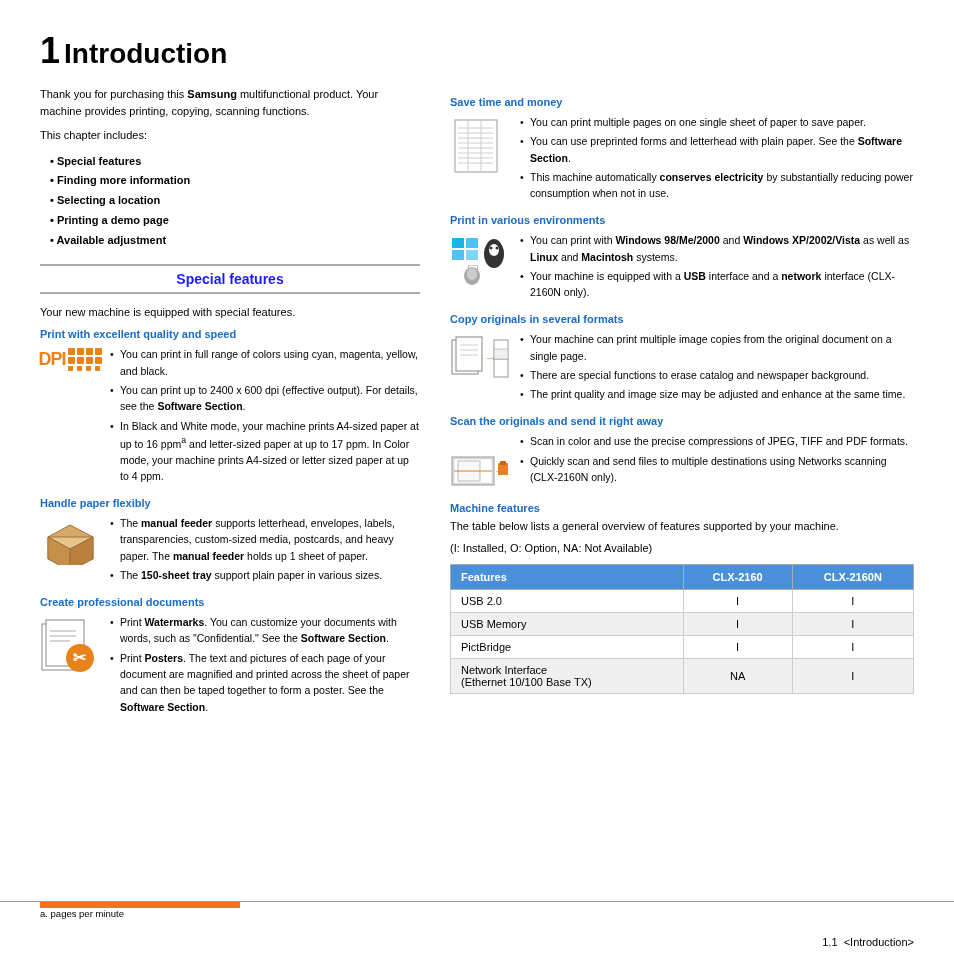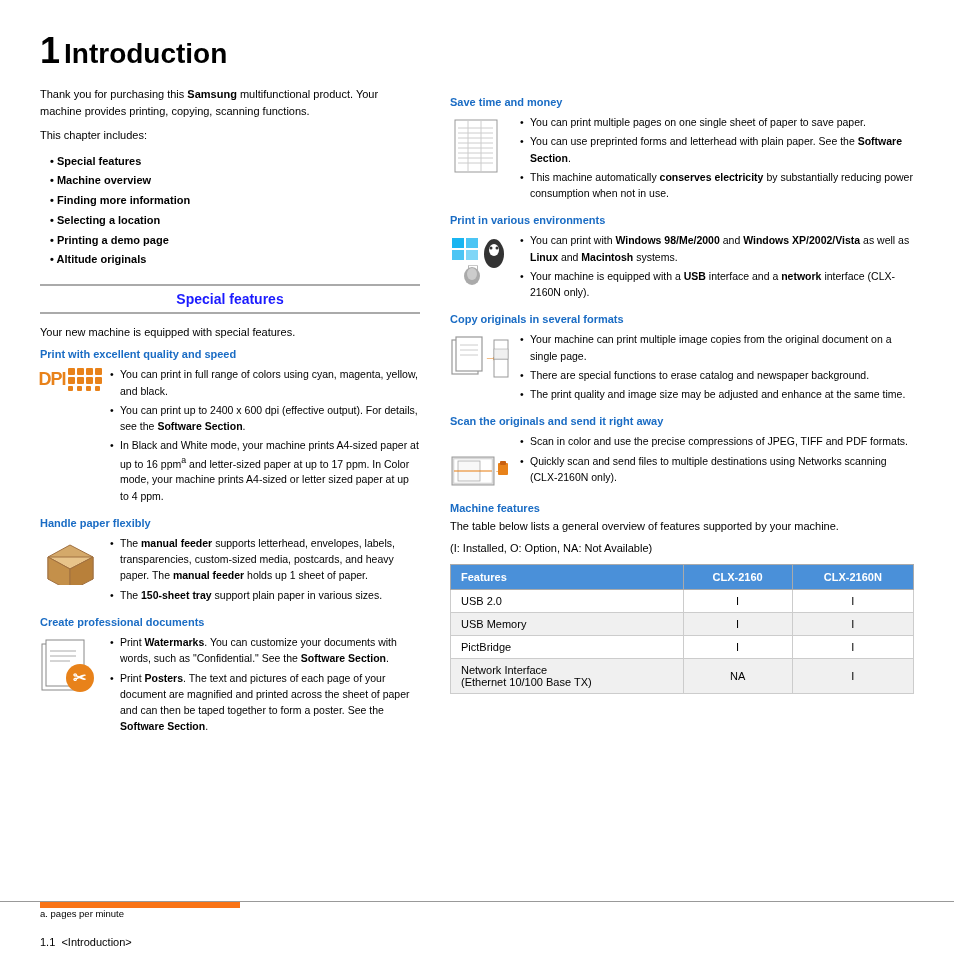--- a/index.html
+++ b/index.html
@@ -199,21 +199,21 @@
       position: absolute;
       bottom: 35px;
       left: 40px;
       font-size: 9.5px;
       border-top: 6px solid #f97316;
       padding-top: 0;
       width: 200px;
     }
     .page-num {
       font-size: 11px;
-      text-align: left;
+      text-align: right;
       flex: 1;
       margin-top: 28px;
     }
   </style>
 </head>
 <body>
 
 <div class="page">
 
   <div class="chapter-title">
@@ -223,25 +223,24 @@
 
   <div class="two-col">
 
     <div class="col-left">
       <p class="intro-text">
         Thank you for purchasing this <b>Samsung</b> multifunctional product. Your machine provides printing, copying, scanning functions.
       </p>
       <p class="intro-text">This chapter includes:</p>
       <ul class="chapter-list">
         <li><b>Special features</b></li>
-        <li><b>Machine overview</b></li>
         <li><b>Finding more information</b></li>
         <li><b>Selecting a location</b></li>
         <li><b>Printing a demo page</b></li>
-        <li><b>Altitude originals</b></li>
+        <li><b>Available adjustment</b></li>
       </ul>
 
       <div class="section-title-box">Special features</div>
       <p class="section-intro">Your new machine is equipped with special features.</p>
 
       <div class="subsection-title">Print with excellent quality and speed</div>
       <div class="feature-block">
         <div class="feature-icon">
           <div class="dpi-icon">
             <span class="dpi-text">DPI</span>

